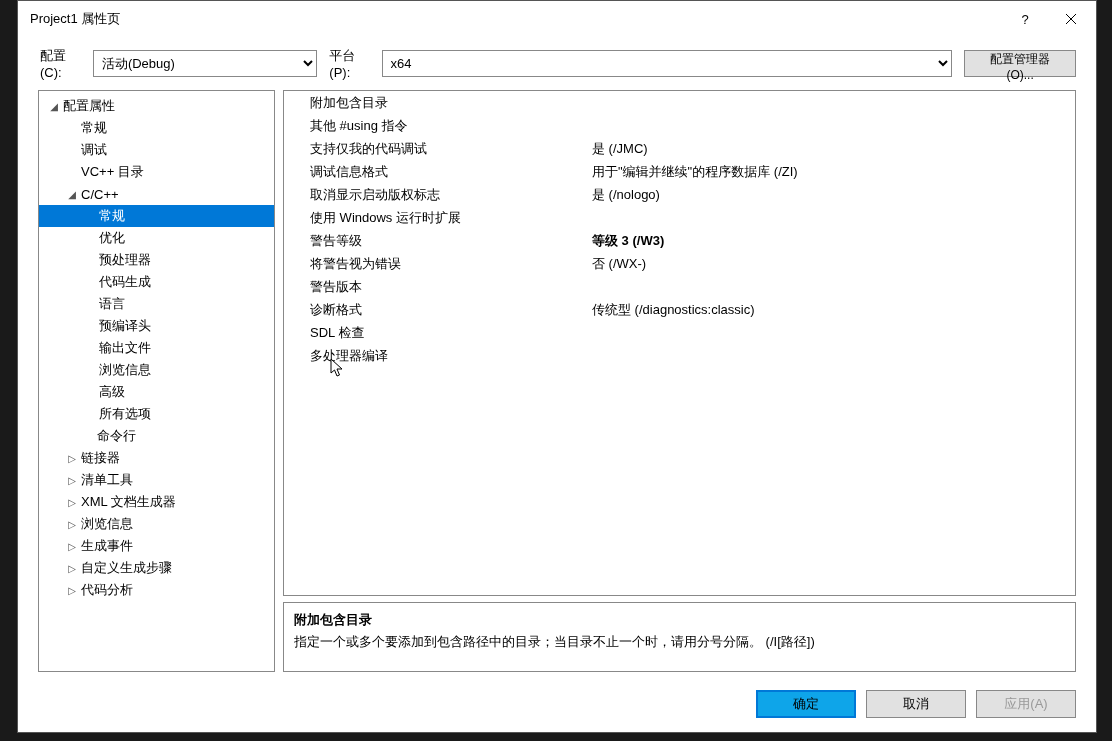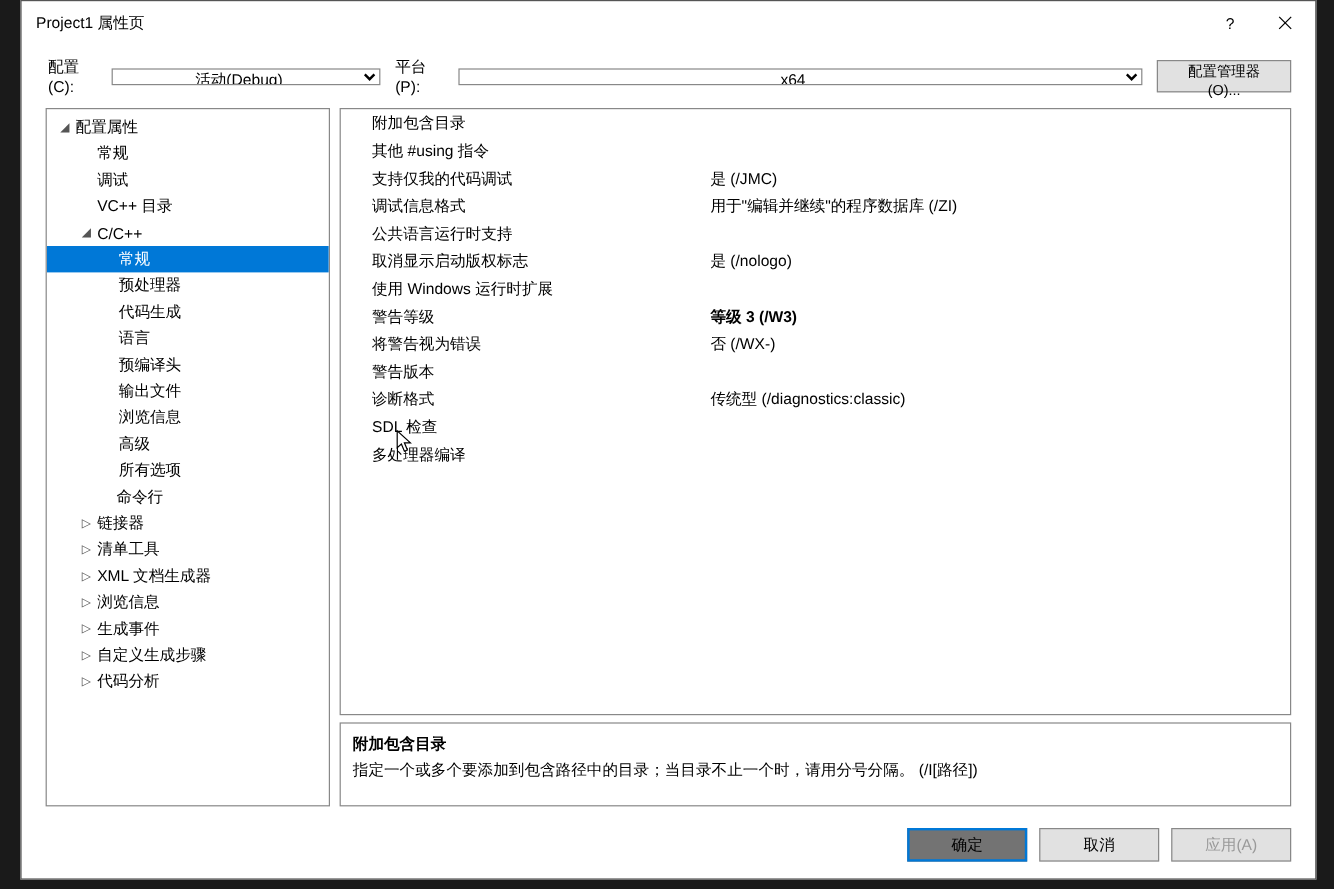--- a/index.html
+++ b/index.html
@@ -3,42 +3,42 @@
 <meta charset="utf-8">
 <style>
 * { box-sizing: border-box; margin: 0; padding: 0; font-family: "Microsoft YaHei", "Segoe UI", sans-serif; font-size: 13px; }
 body { background: #1a1a1a; width: 1112px; height: 741px; overflow: hidden; position: relative; }
 .dialog { position: absolute; left: 17px; top: 0; width: 1080px; height: 733px; background: #fff; border: 1px solid #555; display: flex; flex-direction: column; }
 .titlebar { height: 36px; display: flex; align-items: center; padding: 0 2px 0 12px; color: #000; }
 .titlebar .title { flex: 1; font-size: 13px; }
 .titlebar .btn { width: 46px; height: 32px; display: flex; align-items: center; justify-content: center; color: #000; }
 .config-row { display: flex; align-items: center; padding: 10px 20px 10px 22px; gap: 6px; }
 .config-row label { font-size: 13px; }
-.config-row select { height: 14px; border: 1px solid #888; padding: 0 4px; font-size: 13px; background: #fff; text-align: center; }
+.config-row select { height: 27px; border: 1px solid #888; padding: 0 4px; font-size: 13px; background: #fff; }
 .config-row select.sel-config { width: 228px; }
 .config-row select.sel-plat { width: 580px; }
 .cfg-mgr-btn { height: 27px; padding: 0 12px; border: 1px solid #888; background: #e1e1e1; font-size: 12px; }
 .content { flex: 1; display: flex; gap: 8px; padding: 0 20px 8px 20px; overflow: hidden; }
 .tree-pane { width: 237px; border: 1px solid #888; overflow-y: auto; padding: 4px 0; }
 .tree-item { display: flex; align-items: center; height: 22px; cursor: default; white-space: nowrap; font-size: 13px; }
 .tree-item.selected { background: #0078d7; color: #fff; }
 .tree-arrow { width: 14px; display: inline-flex; justify-content: center; font-size: 10px; color: #555; }
 .tree-item.selected .tree-arrow { color: #fff; }
 .prop-pane { flex: 1; display: flex; flex-direction: column; gap: 6px; }
 .prop-grid { flex: 1; border: 1px solid #888; overflow-y: auto; }
 .prop-row { display: flex; height: 23px; align-items: center; font-size: 13px; }
 .prop-row .pname { width: 306px; padding-left: 26px; }
 .prop-row .pval { flex: 1; padding-left: 2px; }
 .prop-row .pval.bold { font-weight: bold; }
 .desc-box { height: 70px; border: 1px solid #888; padding: 8px 10px; }
 .desc-title { font-weight: bold; font-size: 13px; margin-bottom: 4px; }
 .desc-text { font-size: 13px; }
 .footer { display: flex; justify-content: flex-end; gap: 10px; padding: 10px 20px 14px; }
 .footer button { width: 100px; height: 28px; border: 1px solid #888; background: #e1e1e1; font-size: 13px; }
-.footer button.primary { border: 2px solid #0078d7; background: #737373; }
+.footer button.primary { border: 2px solid #0078d7; background: #0ea5e9; }
 .footer button.disabled { color: #999; }
 .cursor { position: absolute; left: 330px; top: 358px; pointer-events: none; }
 </style>
 </head>
 <body>
 
 <div class="dialog">
   <div class="titlebar">
     <span class="title">Project1 属性页</span>
     <div class="btn">
@@ -82,20 +82,24 @@
         <div class="tree-item" style="padding-left: 26px;">
           <span class="tree-arrow">◢</span>
           <span style="margin-left: 2px;">C/C++</span>
         </div>
         <div class="tree-item selected" style="padding-left: 44px;">
           <span class="tree-arrow"></span>
           <span style="margin-left: 2px;">常规</span>
         </div>
         <div class="tree-item" style="padding-left: 44px;">
           <span class="tree-arrow"></span>
+          <span style="margin-left: 2px;">优化</span>
+        </div>
+        <div class="tree-item" style="padding-left: 44px;">
+          <span class="tree-arrow"></span>
           <span style="margin-left: 2px;">预处理器</span>
         </div>
         <div class="tree-item" style="padding-left: 44px;">
           <span class="tree-arrow"></span>
           <span style="margin-left: 2px;">代码生成</span>
         </div>
         <div class="tree-item" style="padding-left: 44px;">
           <span class="tree-arrow"></span>
           <span style="margin-left: 2px;">语言</span>
         </div>
@@ -162,24 +166,20 @@
             <div class="pname">其他 #using 指令</div>
             <div class="pval"></div>
           </div>
           <div class="prop-row">
             <div class="pname">支持仅我的代码调试</div>
             <div class="pval">是 (/JMC)</div>
           </div>
           <div class="prop-row">
             <div class="pname">调试信息格式</div>
             <div class="pval">用于"编辑并继续"的程序数据库 (/ZI)</div>
-          </div>
-          <div class="prop-row">
-            <div class="pname">公共语言运行时支持</div>
-            <div class="pval"></div>
           </div>
           <div class="prop-row">
             <div class="pname">取消显示启动版权标志</div>
             <div class="pval">是 (/nologo)</div>
           </div>
           <div class="prop-row">
             <div class="pname">使用 Windows 运行时扩展</div>
             <div class="pval"></div>
           </div>
           <div class="prop-row">

